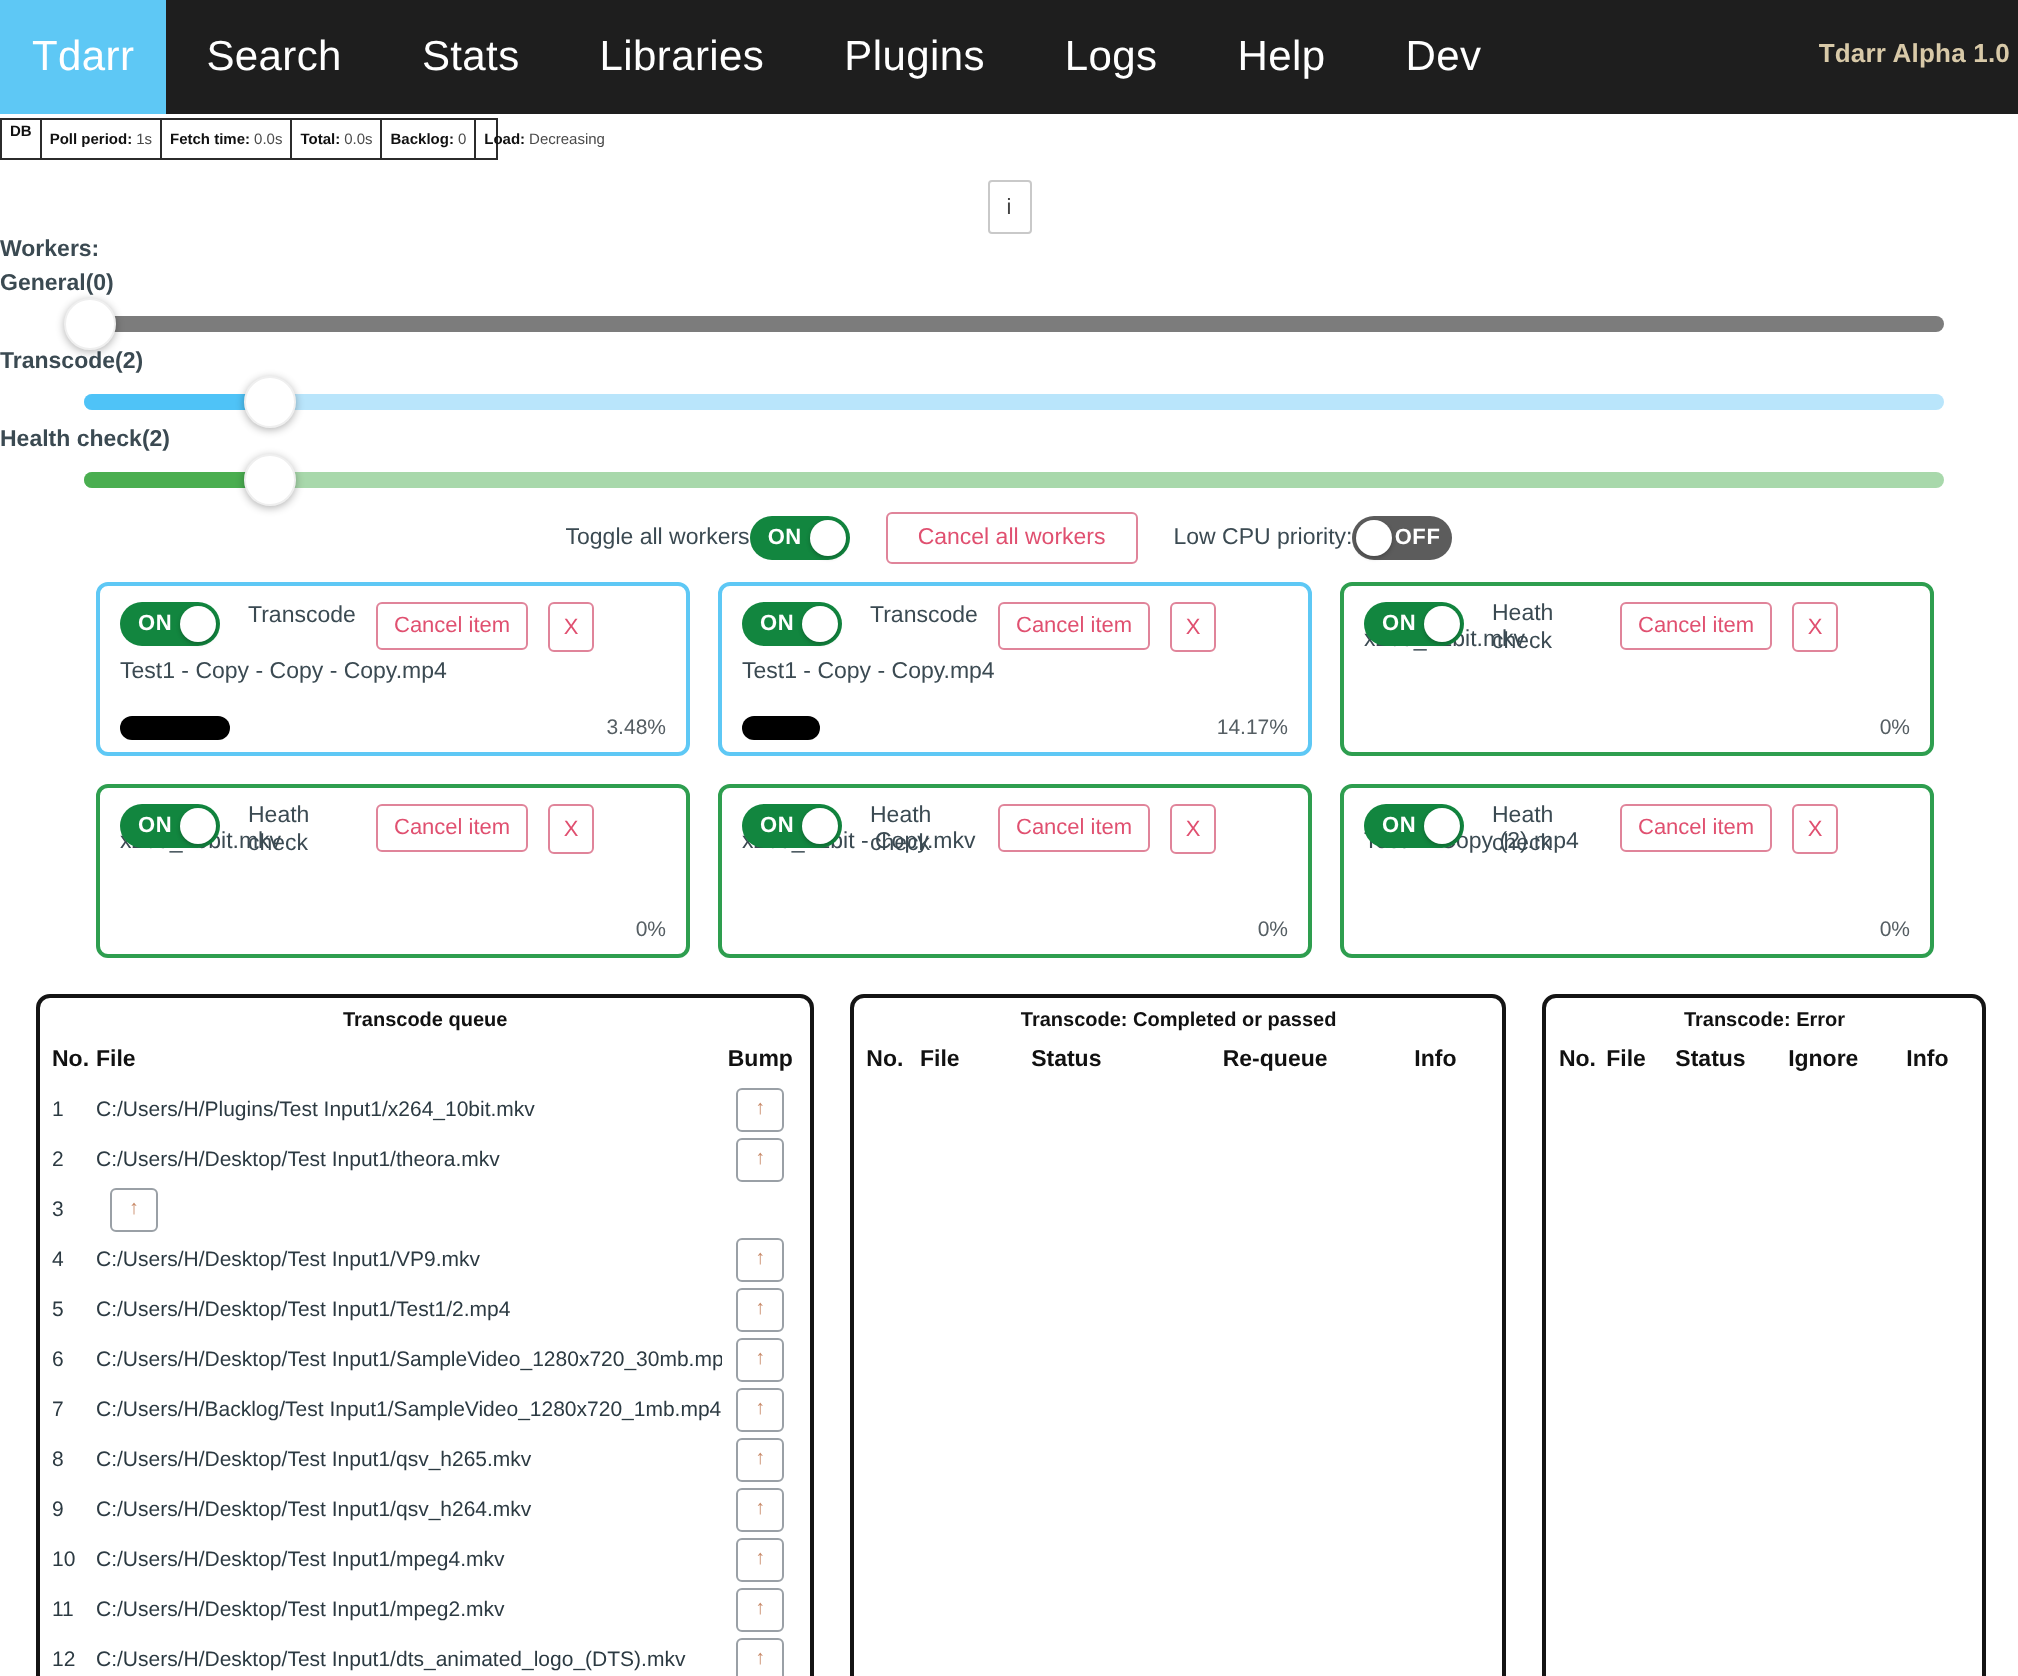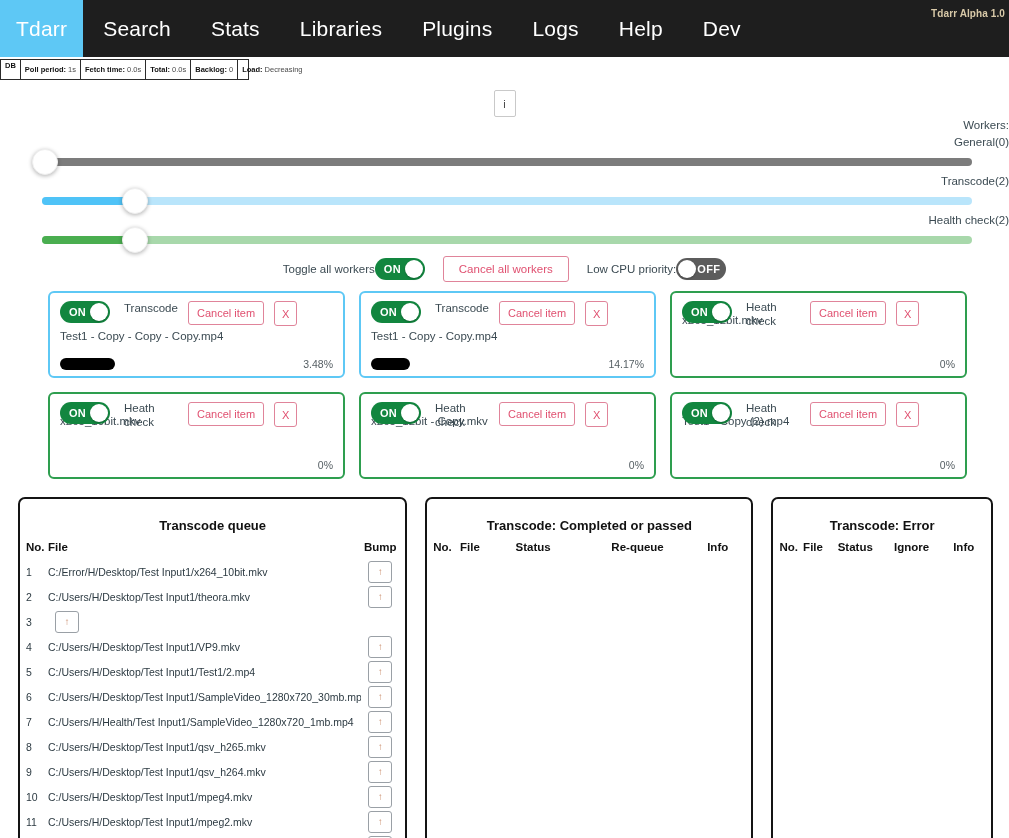--- a/index.html
+++ b/index.html
@@ -30,23 +30,23 @@
     white-space: nowrap;
   }
   .nav-item.brand {
     background: #5ec8f5;
     color: #ffffff;
     min-width: 73px;
     padding: 0 16px;
   }
   .nav-version {
     position: absolute;
-    top: 8px; right: 4px;
+    top: 19px; right: 4px;
     color: #d8c9a8;
-    font-size: 10px;
+    font-size: 13px;
     font-weight: bold;
     letter-spacing: .1px;
   }
 
   
   .dbstrip {
     display: flex;
     align-items: stretch;
     height: 21px;
     margin-top: 2px;
@@ -73,25 +73,26 @@
     width: 22px; height: 27px;
     border: 1px solid #c9c9c9;
     border-radius: 2px;
     margin: 0 auto;
     display: flex; align-items: center; justify-content: center;
     font-size: 11px; color: #444;
     background: #fff;
     cursor: pointer;
   }
   .slider-label {
-    text-align: right;
+    text-align: left;
     font-size: 11.5px;
     color: #3b4a52;
     line-height: 15px;
     padding: 1px 0;
+    font-weight: bold;
   }
   .slider-row {
     position: relative;
     height: 22px;
     margin: 0 37px 0 42px;
   }
   .slider-track {
     position: absolute;
     top: 7px; left: 0; right: 0;
     height: 8px;
@@ -262,24 +263,24 @@
     background: #ffffff;
     overflow: hidden;
     height: 374px;
     position: relative;
   }
   .panel.queue { width: 390px; }
   .panel.completed { width: 329px; }
   .panel.error { width: 222px; }
   .panel-title {
     text-align: center;
-    font-size: 13px;
+    font-size: 10px;
     font-weight: bold;
     color: #111;
-    padding: 19px 0 4px 0;
+    padding: 6px 0 4px 0;
   }
   .thead {
     display: flex;
     font-size: 11.5px;
     font-weight: bold;
     color: #111;
     padding: 4px 6px 6px 6px;
   }
   .trow {
     display: flex;
@@ -534,21 +535,21 @@
   <div class="panel queue">
     <div class="panel-title">Transcode queue</div>
     <div class="thead">
       <span class="c-no">No.</span>
       <span class="c-file">File</span>
       <span class="c-bump">Bump</span>
     </div>
     <div id="queue-rows">
         <div class="trow">
           <span class="c-no">1</span>
-          <span class="c-file">C:/Error/H/Desktop/Test Input1/x264_10bit.mkv</span>
+          <span class="c-file">C:/Users/H/Plugins/Test Input1/x264_10bit.mkv</span>
           <span class="c-bump"><button class="bump-btn">↑</button></span>
         </div>
         <div class="trow">
           <span class="c-no">2</span>
           <span class="c-file">C:/Users/H/Desktop/Test Input1/theora.mkv</span>
           <span class="c-bump"><button class="bump-btn">↑</button></span>
         </div>
         <div class="trow">
           <span class="c-no">3</span>
           <span class="c-bump"><button class="bump-btn">↑</button></span>
@@ -563,21 +564,21 @@
           <span class="c-file">C:/Users/H/Desktop/Test Input1/Test1/2.mp4</span>
           <span class="c-bump"><button class="bump-btn">↑</button></span>
         </div>
         <div class="trow">
           <span class="c-no">6</span>
           <span class="c-file">C:/Users/H/Desktop/Test Input1/SampleVideo_1280x720_30mb.mp4</span>
           <span class="c-bump"><button class="bump-btn">↑</button></span>
         </div>
         <div class="trow">
           <span class="c-no">7</span>
-          <span class="c-file">C:/Users/H/Health/Test Input1/SampleVideo_1280x720_1mb.mp4</span>
+          <span class="c-file">C:/Users/H/Backlog/Test Input1/SampleVideo_1280x720_1mb.mp4</span>
           <span class="c-bump"><button class="bump-btn">↑</button></span>
         </div>
         <div class="trow">
           <span class="c-no">8</span>
           <span class="c-file">C:/Users/H/Desktop/Test Input1/qsv_h265.mkv</span>
           <span class="c-bump"><button class="bump-btn">↑</button></span>
         </div>
         <div class="trow">
           <span class="c-no">9</span>
           <span class="c-file">C:/Users/H/Desktop/Test Input1/qsv_h264.mkv</span>

